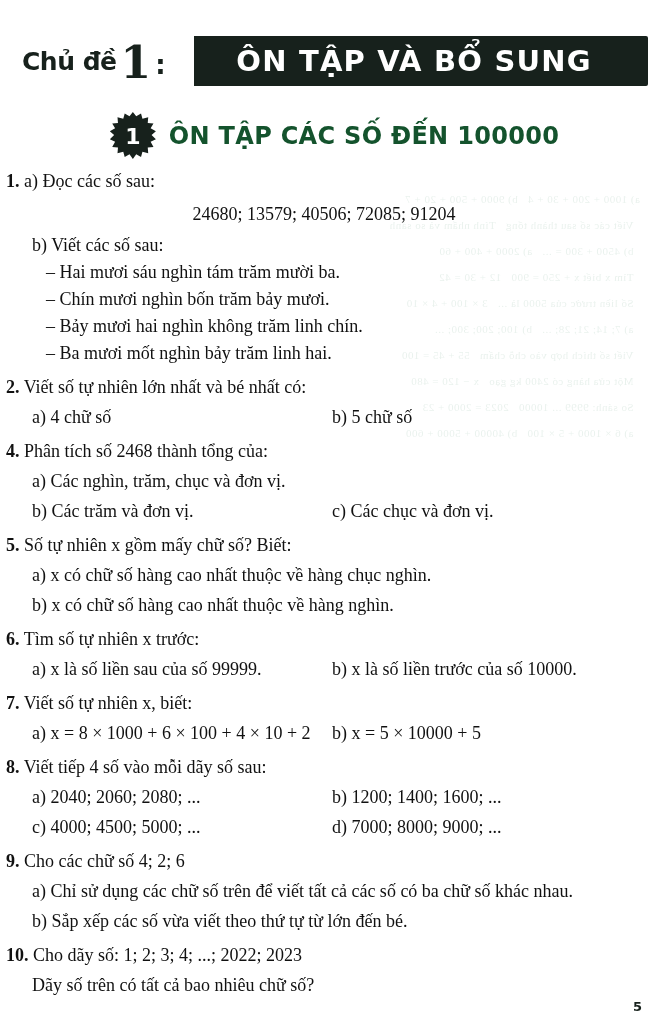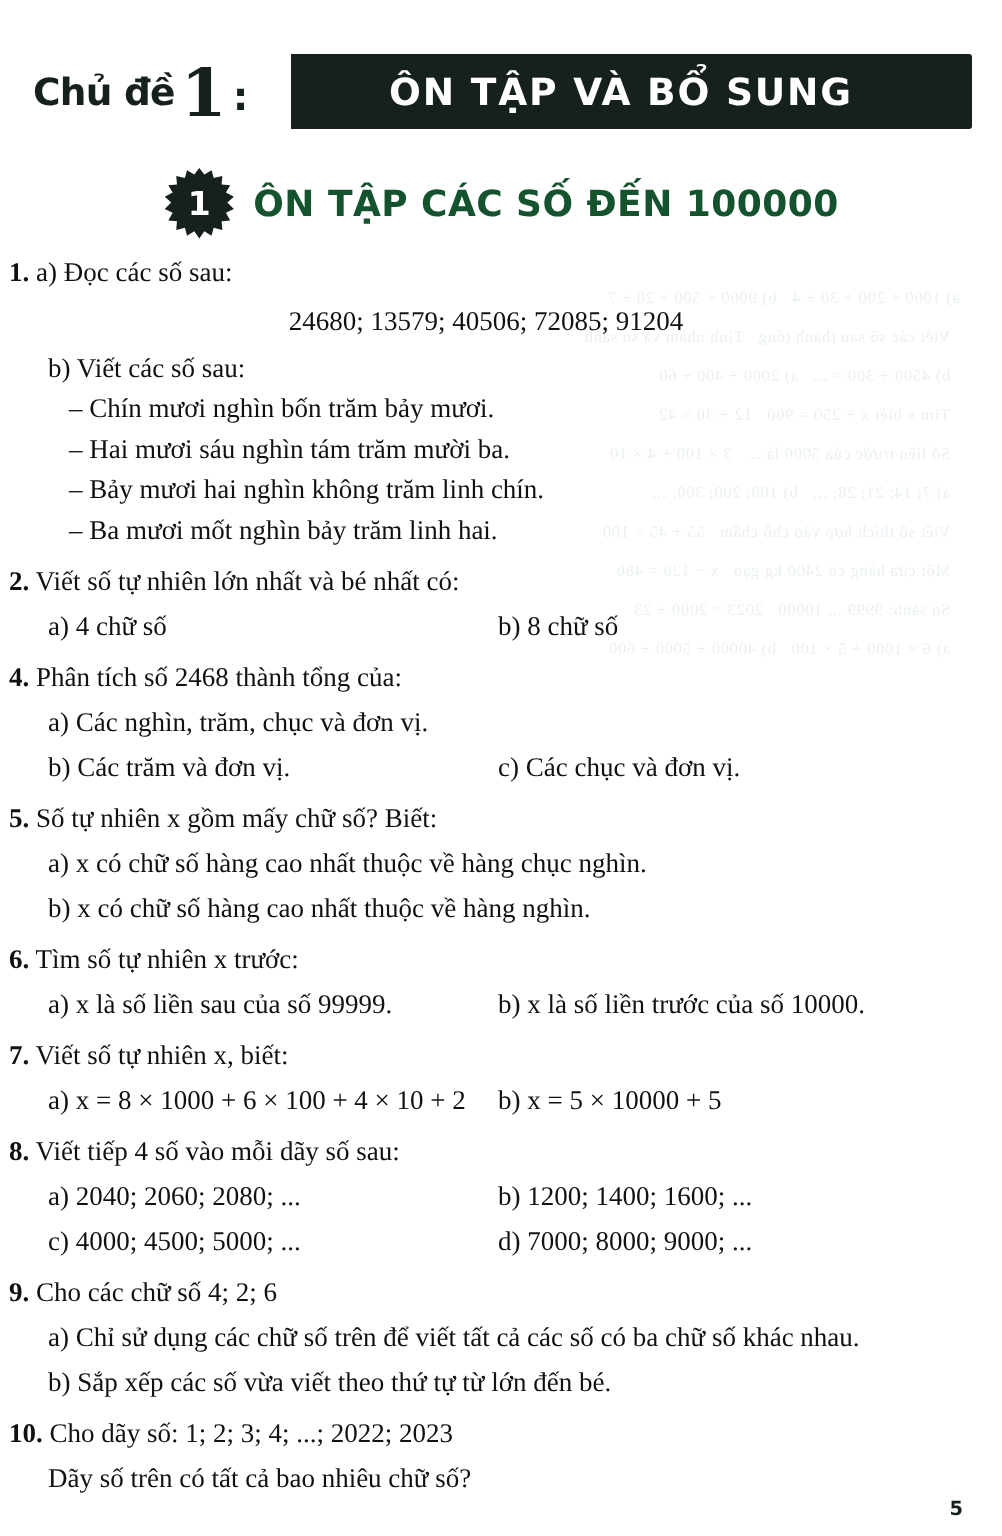--- a/index.html
+++ b/index.html
@@ -97,21 +97,21 @@
     position: absolute;
     left: 176px; top: 0;
     right: 0;
     height: 50px;
     display: flex;
     align-items: center;
     justify-content: center;
     color: #ffffff;
     font-family: "DejaVu Sans", sans-serif;
     font-weight: bold;
-    font-size: 25px;
+    font-size: 29px;
     letter-spacing: 1.2px;
     padding-right: 14px;
     box-sizing: border-box;
   }
 
   
   .lesson-title-row {
     display: flex;
     align-items: center;
     justify-content: center;
@@ -243,32 +243,32 @@
     <div class="lesson-title">ÔN TẬP CÁC SỐ ĐẾN 100000</div>
   </div>
 
   <div class="content">
 
     <div class="q">
       <div class="q-head"><span class="q-num">1.</span>
         <span>a) Đọc các số sau:</span></div>
       <div class="centered">24680; 13579; 40506; 72085; 91204</div>
       <div class="sub">b) Viết các số sau:</div>
+      <div class="sub-dash">– Hai mươi sáu nghìn tám trăm mười ba.</div>
       <div class="sub-dash">– Chín mươi nghìn bốn trăm bảy mươi.</div>
-      <div class="sub-dash">– Hai mươi sáu nghìn tám trăm mười ba.</div>
       <div class="sub-dash">– Bảy mươi hai nghìn không trăm linh chín.</div>
       <div class="sub-dash">– Ba mươi mốt nghìn bảy trăm linh hai.</div>
     </div>
 
     <div class="q">
       <div class="q-head"><span class="q-num">2.</span>
         <span>Viết số tự nhiên lớn nhất và bé nhất có:</span></div>
       <div class="two-col tight">
         <div class="cola">a) 4 chữ số</div>
-        <div class="colb">b) 8 chữ số</div>
+        <div class="colb">b) 5 chữ số</div>
       </div>
     </div>
 
 
     <div class="q">
       <div class="q-head"><span class="q-num">4.</span>
         <span>Phân tích số 2468 thành tổng của:</span></div>
       <div class="sub tight">a) Các nghìn, trăm, chục và đơn vị.</div>
       <div class="two-col tight">
         <div class="cola">b) Các trăm và đơn vị.</div>

